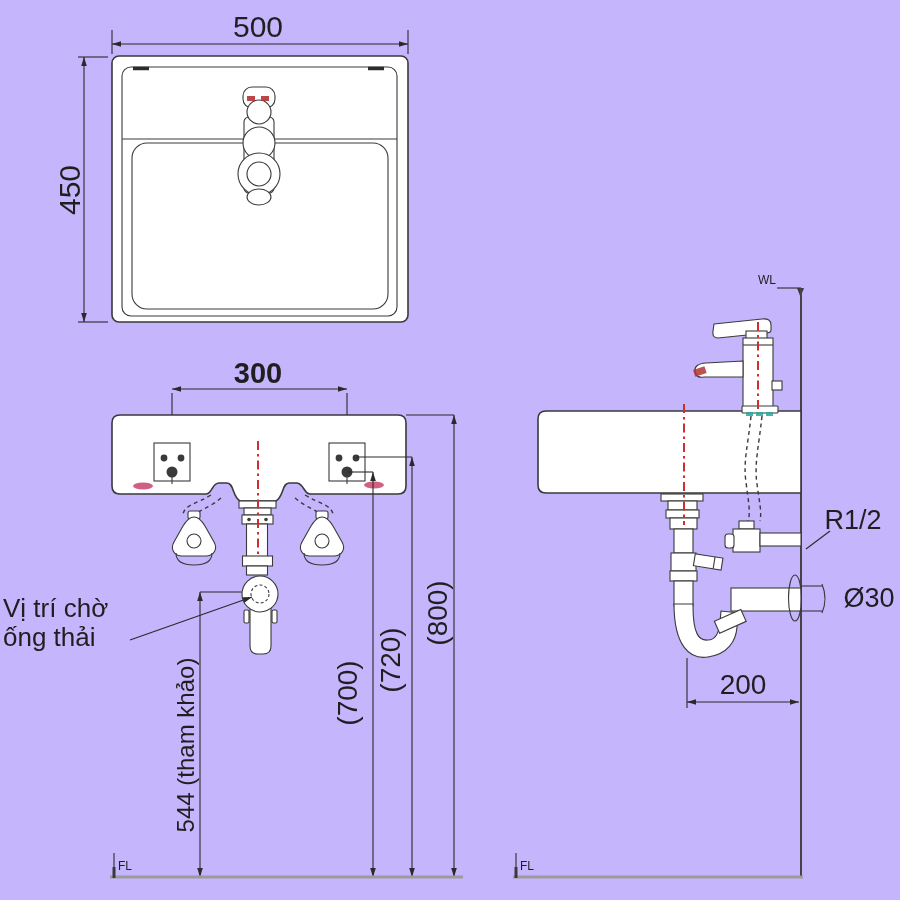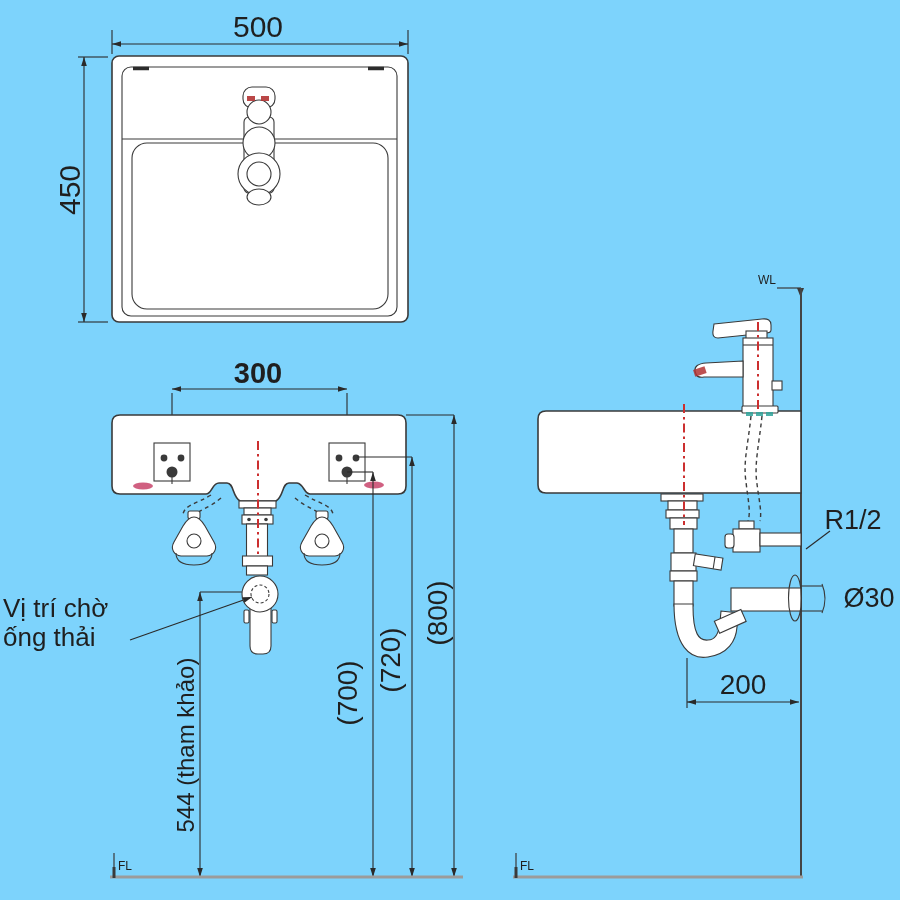--- a/index.html
+++ b/index.html
@@ -1,17 +1,17 @@
 <!DOCTYPE html>
 <html><head>
 <meta charset="utf-8">
 <style>
   html,body{margin:0;padding:0;background:#ffffff;}
   .sheet{
-    position:relative;width:900px;height:900px;background:#7dd3fc;
+    position:relative;width:900px;height:900px;background:#c4b5fd;
     font-family:"Liberation Sans", sans-serif;overflow:hidden;
   }
   svg text{fill:#1f1f1f;font-family:"Liberation Sans", sans-serif;}
   .dim-t{font-size:30px;}
   .dim-b{font-size:29px;font-weight:bold;}
   .dim-v{font-size:28px;}
   .dim-s{font-size:24px;}
   .note-t{font-size:26px;}
   .lbl-t{font-size:27px;}
   .tiny-t{font-size:12px;}

